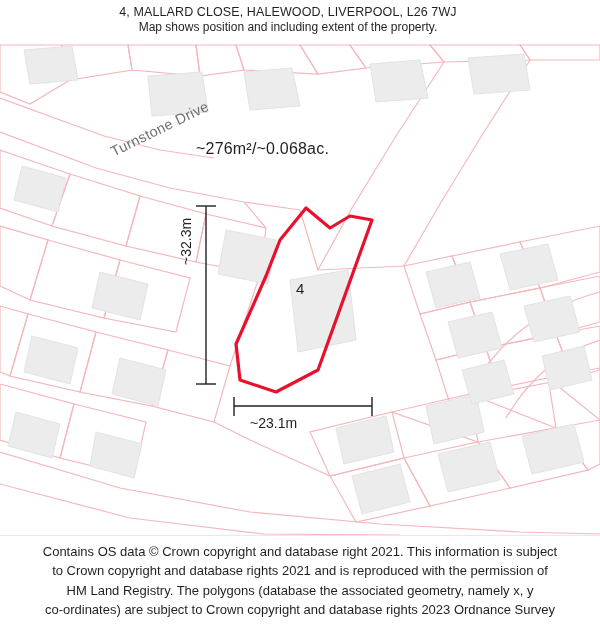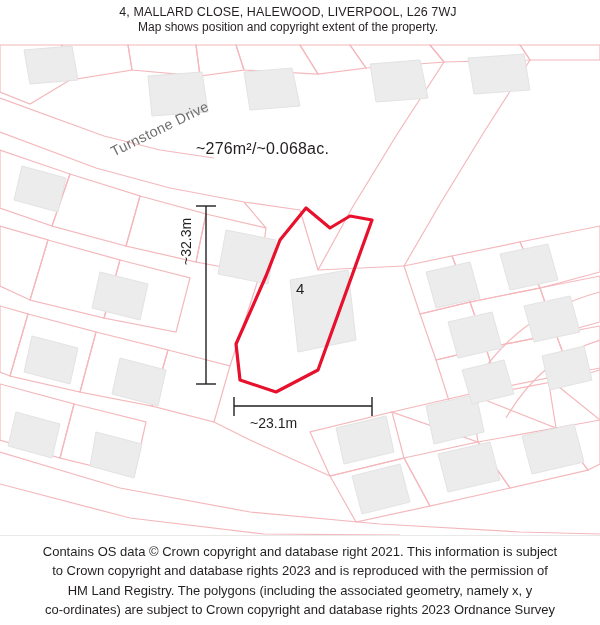--- a/index.html
+++ b/index.html
@@ -116,21 +116,21 @@
     text-align: center;
   }
 </style>
 </head>
 <body>
 
 <div class="page">
 
   <div class="header">
     <div class="title">4, MALLARD CLOSE, HALEWOOD, LIVERPOOL, L26 7WJ</div>
-    <div class="subtitle">Map shows position and copyright extent of the property.</div>
+    <div class="subtitle">Map shows position and including extent of the property.</div>
   </div>
 
   <div class="map-wrap">
     <svg width="600" height="495" viewBox="0 0 600 495" xmlns="http://www.w3.org/2000/svg">
 
       <g stroke="#f4b8bc" stroke-width="1.2" fill="none">
 
         <path d="M0 5 L62 5 L70 40 L30 64 L0 52 Z"></path>
         <path d="M62 5 L128 5 L132 30 L70 40 Z"></path>
         <path d="M128 5 L196 5 L200 36 L132 30 Z"></path>
@@ -236,18 +236,18 @@
 
     <div class="map-label street-name">Turnstone Drive</div>
     <div class="map-label area-label">~276m²/~0.068ac.</div>
     <div class="map-label plot-number">4</div>
     <div class="map-label dim-vertical">~32.3m</div>
     <div class="map-label dim-horizontal">~23.1m</div>
   </div>
 
   <div class="footer">
     <p>Contains OS data © Crown copyright and database right 2021. This information is subject</p>
-    <p>to Crown copyright and database rights 2023 and is reproduced with the permission of</p>
-    <p>HM Land Registry. The polygons (including the associated geometry, namely x, y</p>
+    <p>to Crown copyright and database rights 2021 and is reproduced with the permission of</p>
+    <p>HM Land Registry. The polygons (database the associated geometry, namely x, y</p>
     <p>co-ordinates) are subject to Crown copyright and database rights 2023 Ordnance Survey</p>
   </div>
 
 </div>
 
 </body></html>

